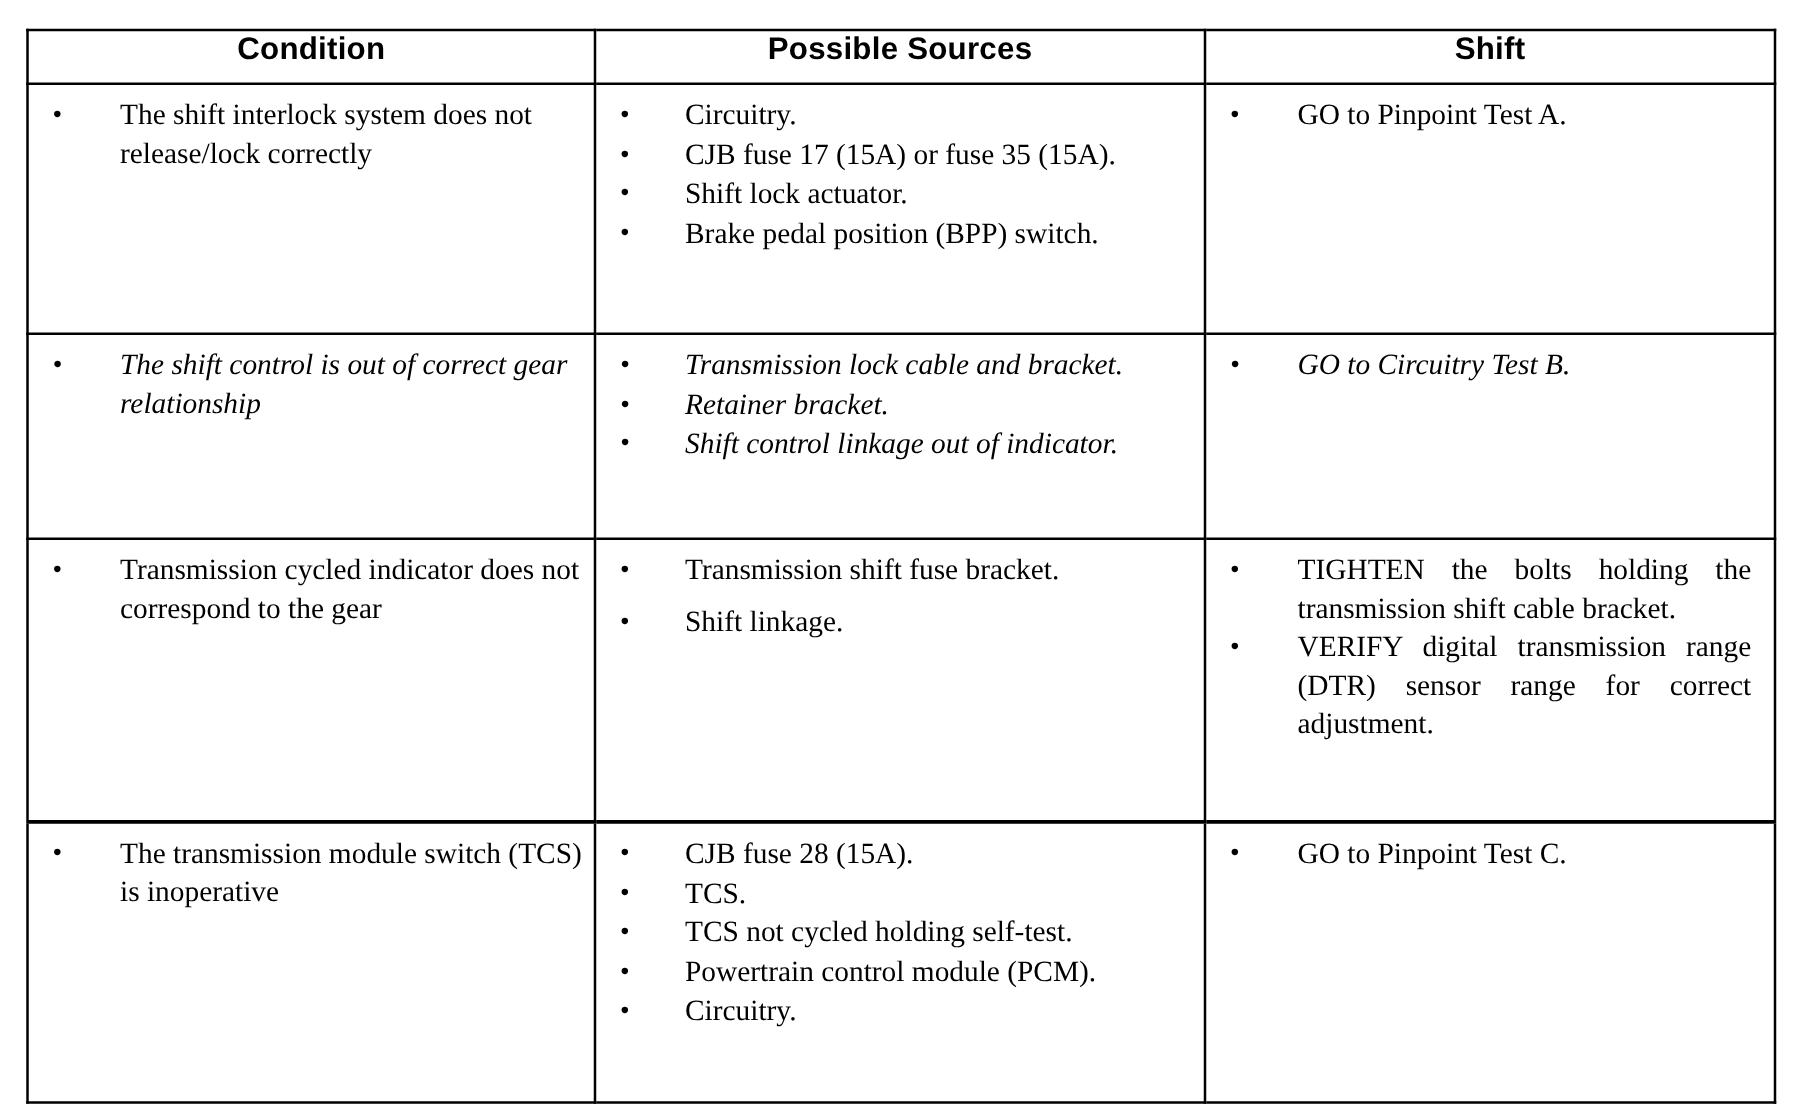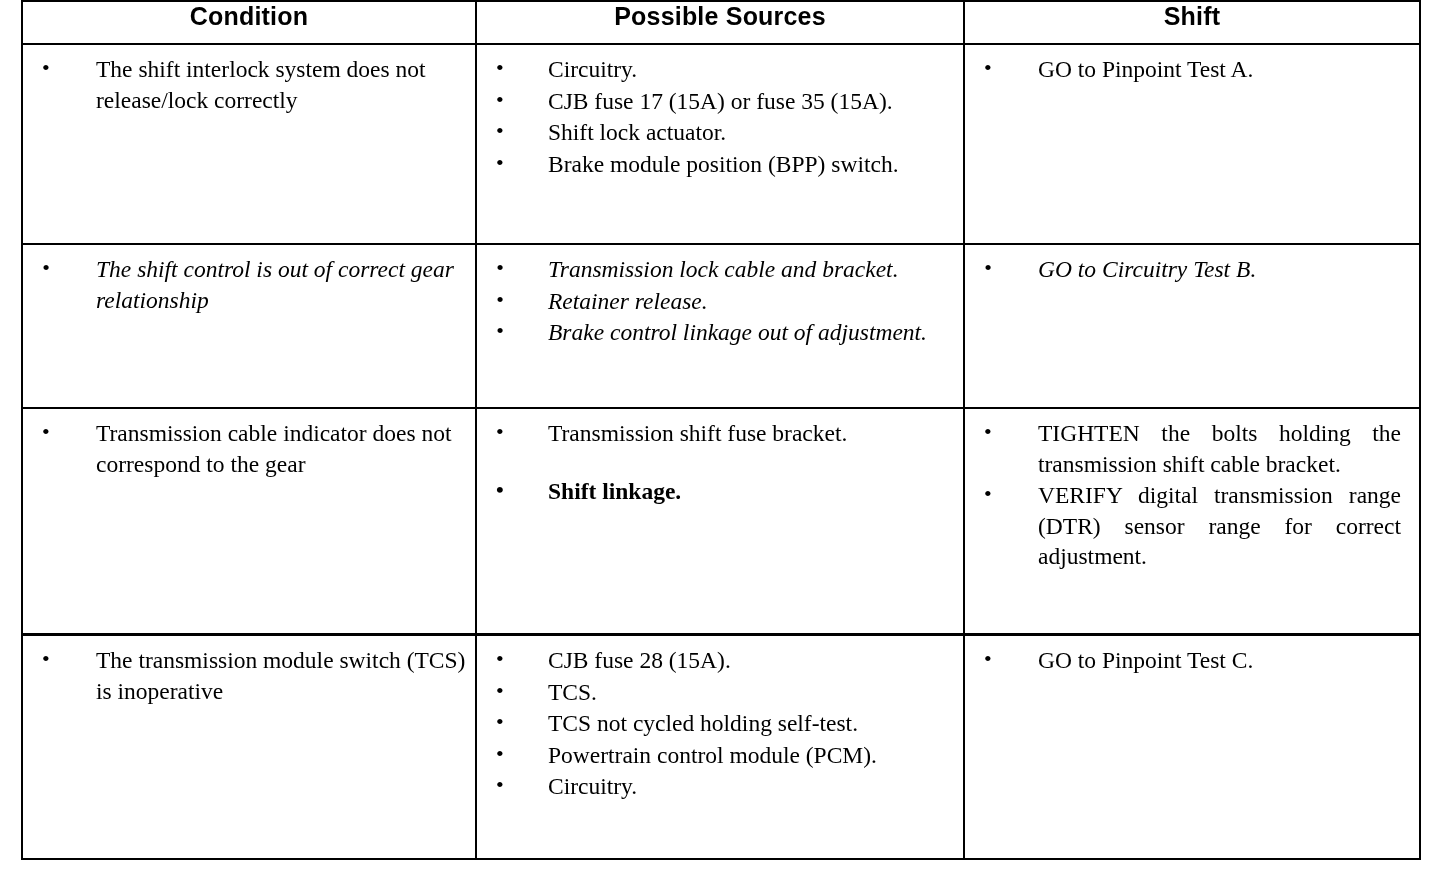--- a/index.html
+++ b/index.html
@@ -18,21 +18,21 @@
   #sheet {
     position: relative;
     width: 1456px;
     height: 896px;
   }
 
   
   .diag-table {
     position: absolute;
     left: 21px;
-    top: 0;
+    top: 23px;
     width: 1398px;
     height: 847px;
     border-collapse: collapse;
     table-layout: fixed;
     background: #fff;
   }
 
   .diag-table col.c-cond   { width: 454px; }
   .diag-table col.c-src    { width: 488px; }
   .diag-table col.c-act    { width: 456px; }
@@ -89,21 +89,21 @@
     top: -1px;
     font-size: 22px;
     line-height: 30.5px;
   }
   
   ul.blist > li > span.txt {
     display: block;
   }
 
   
-  ul.blist > li.gap-before { margin-top: 27px; font-weight: bold; }
+  ul.blist > li.gap-before { margin-top: 11px; }
 
   
   td.col-cond ul.blist > li { padding-left: 57px; text-align: left; }
   td.col-src  ul.blist > li { padding-left: 55px; }
   td.col-act  ul.blist > li { padding-left: 57px; }
 
   td.col-cond .cell-inner { padding-left: 16px; padding-right: 8px; }
   td.col-src  .cell-inner { padding-left: 16px; padding-right: 30px; }
   td.col-act  .cell-inner { padding-left: 16px; padding-right: 18px; }
 </style>
@@ -145,21 +145,21 @@
               <li>
                 <span class="txt">Circuitry.</span>
               </li>
               <li>
                 <span class="txt">CJB fuse 17 (15A) or fuse 35 (15A).</span>
               </li>
               <li>
                 <span class="txt">Shift lock actuator.</span>
               </li>
               <li>
-                <span class="txt">Brake module position (BPP) switch.</span>
+                <span class="txt">Brake pedal position (BPP) switch.</span>
               </li>
             </ul>
           </div>
         </td>
         <td class="col-act">
           <div class="cell-inner">
             <ul class="blist">
               <li>
                 <span class="txt">GO to Pinpoint Test A.</span>
               </li>
@@ -178,45 +178,45 @@
             </ul>
           </div>
         </td>
         <td class="col-src">
           <div class="cell-inner">
             <ul class="blist">
               <li>
                 <span class="txt">Transmission lock cable and bracket.</span>
               </li>
               <li>
-                <span class="txt">Retainer release.</span>
-              </li>
-              <li>
-                <span class="txt">Brake control linkage out of adjustment.</span>
+                <span class="txt">Retainer bracket.</span>
+              </li>
+              <li>
+                <span class="txt">Shift control linkage out of indicator.</span>
               </li>
             </ul>
           </div>
         </td>
         <td class="col-act">
           <div class="cell-inner">
             <ul class="blist">
               <li>
                 <span class="txt">GO to Circuitry Test B.</span>
               </li>
             </ul>
           </div>
         </td>
       </tr>
 
       <tr class="r3">
         <td class="col-cond">
           <div class="cell-inner">
             <ul class="blist">
               <li>
-                <span class="txt">Transmission cable indicator does not correspond to the gear</span>
+                <span class="txt">Transmission cycled indicator does not correspond to the gear</span>
               </li>
             </ul>
           </div>
         </td>
         <td class="col-src">
           <div class="cell-inner">
             <ul class="blist">
               <li>
                 <span class="txt">Transmission shift fuse bracket.</span>
               </li>

